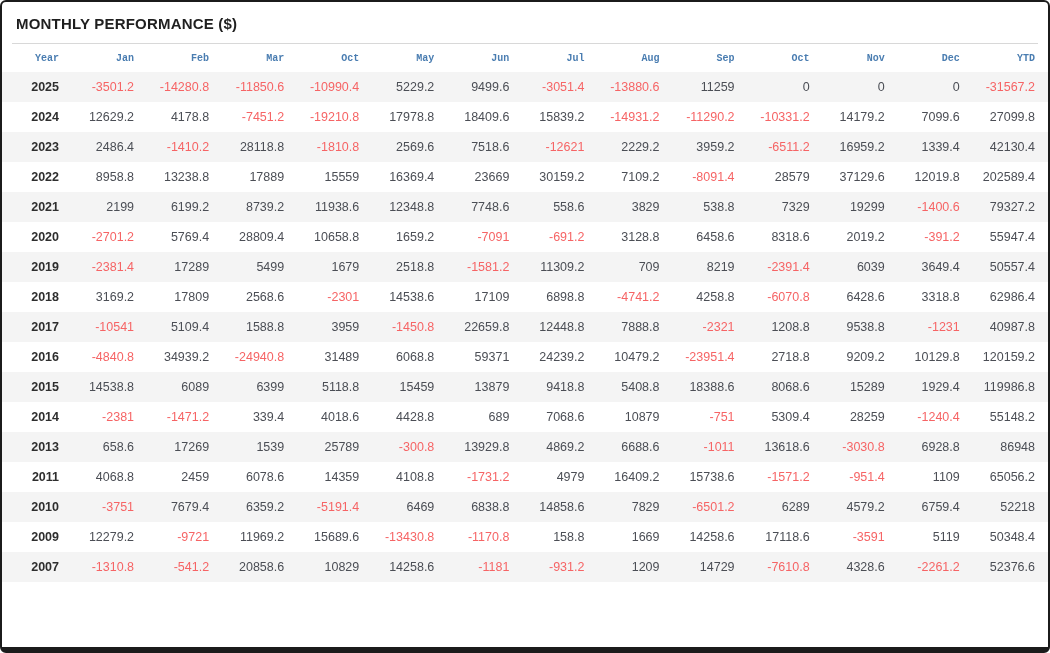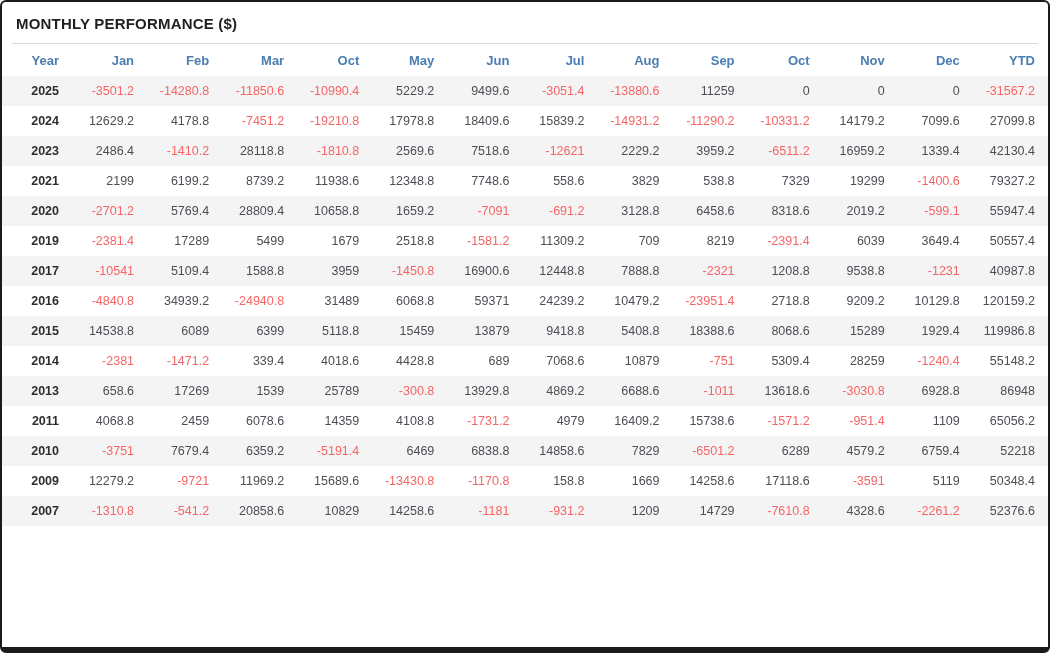--- a/index.html
+++ b/index.html
@@ -37,25 +37,26 @@
     margin:0 10px;
   }
   table{
     width:100%;
     border-collapse:collapse;
     table-layout:fixed;
   }
   col.year-col{width:70px;}
   thead th{
     color:var(--header-blue);
-    font-size:13px;
+    font-size:10px;
     font-weight:bold;
     text-align:right;
     padding:9px 13px 8px 0;
     white-space:nowrap;
+    font-family:Liberation Mono, monospace;
   }
   tbody td{
     font-size:12.5px;
     color:var(--pos-text);
     text-align:right;
     padding:8px 13px 8px 0;
     line-height:14px;
     white-space:nowrap;
   }
   tbody tr:nth-child(odd){background:var(--stripe);}
@@ -136,20 +137,36 @@
           <td>7518.6</td>
           <td class="neg">-12621</td>
           <td>2229.2</td>
           <td>3959.2</td>
           <td class="neg">-6511.2</td>
           <td>16959.2</td>
           <td>1339.4</td>
           <td>42130.4</td>
         </tr>
         <tr>
+          <td class="year">2022</td>
+          <td>8958.8</td>
+          <td>13238.8</td>
+          <td>17889</td>
+          <td>15559</td>
+          <td>16369.4</td>
+          <td>23669</td>
+          <td>30159.2</td>
+          <td>7109.2</td>
+          <td class="neg">-8091.4</td>
+          <td>28579</td>
+          <td>37129.6</td>
+          <td>12019.8</td>
+          <td>202589.4</td>
+        </tr>
+        <tr>
           <td class="year">2021</td>
           <td>2199</td>
           <td>6199.2</td>
           <td>8739.2</td>
           <td>11938.6</td>
           <td>12348.8</td>
           <td>7748.6</td>
           <td>558.6</td>
           <td>3829</td>
           <td>538.8</td>
@@ -164,47 +181,63 @@
           <td>5769.4</td>
           <td>28809.4</td>
           <td>10658.8</td>
           <td>1659.2</td>
           <td class="neg">-7091</td>
           <td class="neg">-691.2</td>
           <td>3128.8</td>
           <td>6458.6</td>
           <td>8318.6</td>
           <td>2019.2</td>
-          <td class="neg">-599.1</td>
+          <td class="neg">-391.2</td>
           <td>55947.4</td>
         </tr>
         <tr>
           <td class="year">2019</td>
           <td class="neg">-2381.4</td>
           <td>17289</td>
           <td>5499</td>
           <td>1679</td>
           <td>2518.8</td>
           <td class="neg">-1581.2</td>
           <td>11309.2</td>
           <td>709</td>
           <td>8219</td>
           <td class="neg">-2391.4</td>
           <td>6039</td>
           <td>3649.4</td>
           <td>50557.4</td>
         </tr>
         <tr>
+          <td class="year">2018</td>
+          <td>3169.2</td>
+          <td>17809</td>
+          <td>2568.6</td>
+          <td class="neg">-2301</td>
+          <td>14538.6</td>
+          <td>17109</td>
+          <td>6898.8</td>
+          <td class="neg">-4741.2</td>
+          <td>4258.8</td>
+          <td class="neg">-6070.8</td>
+          <td>6428.6</td>
+          <td>3318.8</td>
+          <td>62986.4</td>
+        </tr>
+        <tr>
           <td class="year">2017</td>
           <td class="neg">-10541</td>
           <td>5109.4</td>
           <td>1588.8</td>
           <td>3959</td>
           <td class="neg">-1450.8</td>
-          <td>16900.6</td>
+          <td>22659.8</td>
           <td>12448.8</td>
           <td>7888.8</td>
           <td class="neg">-2321</td>
           <td>1208.8</td>
           <td>9538.8</td>
           <td class="neg">-1231</td>
           <td>40987.8</td>
         </tr>
         <tr>
           <td class="year">2016</td>

